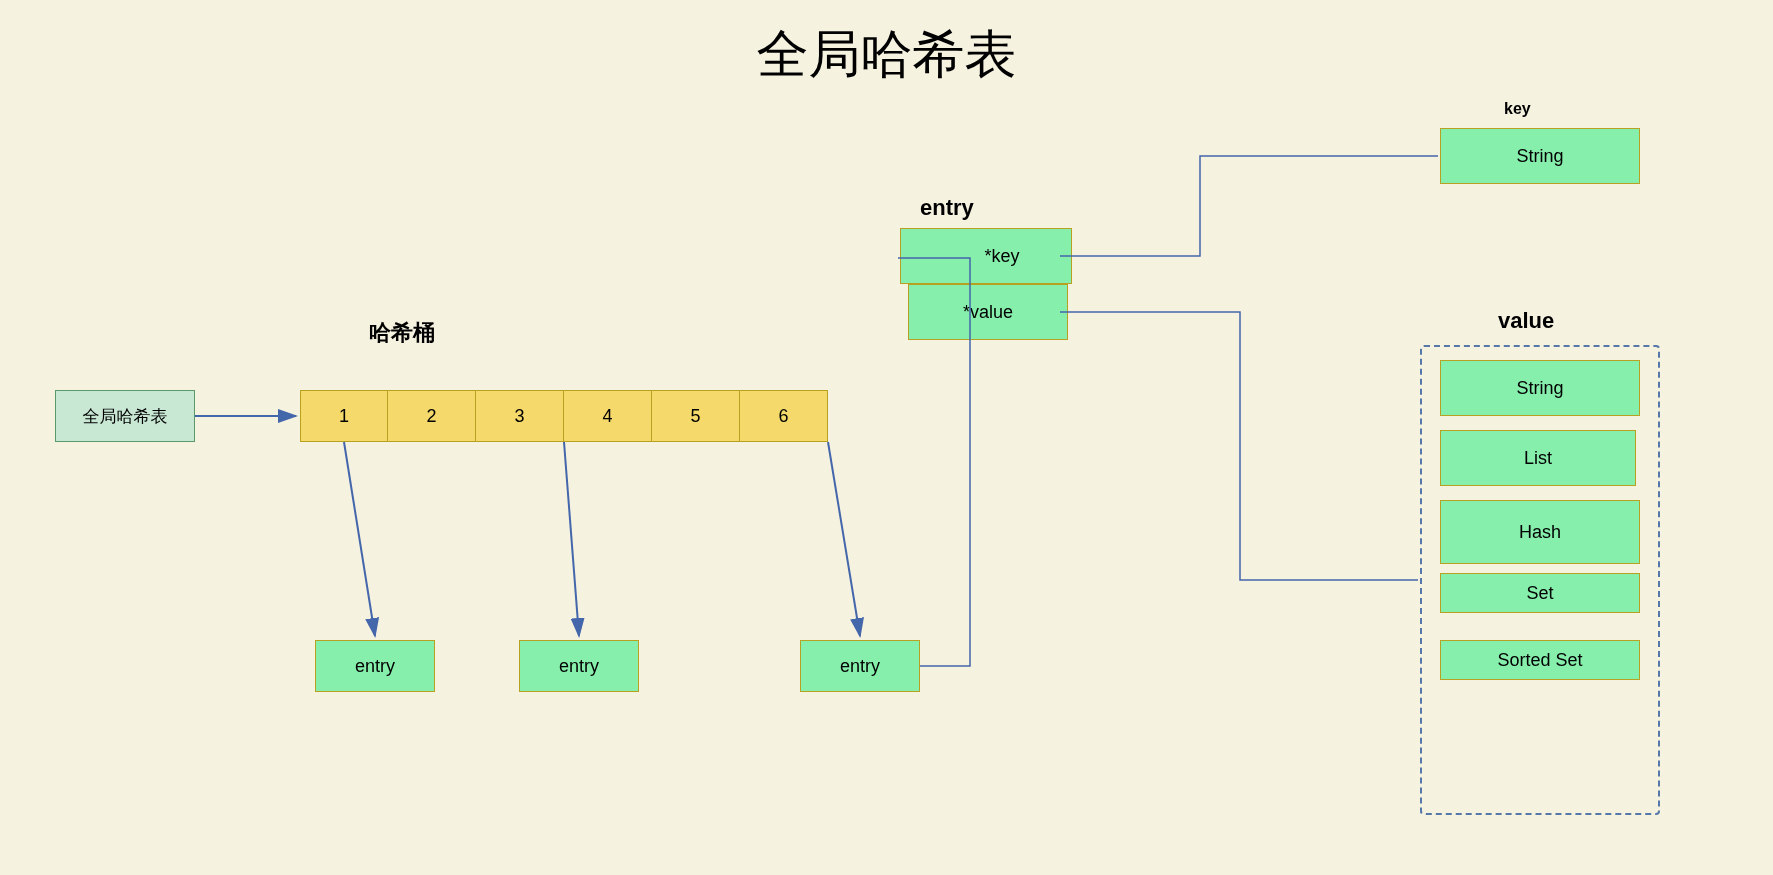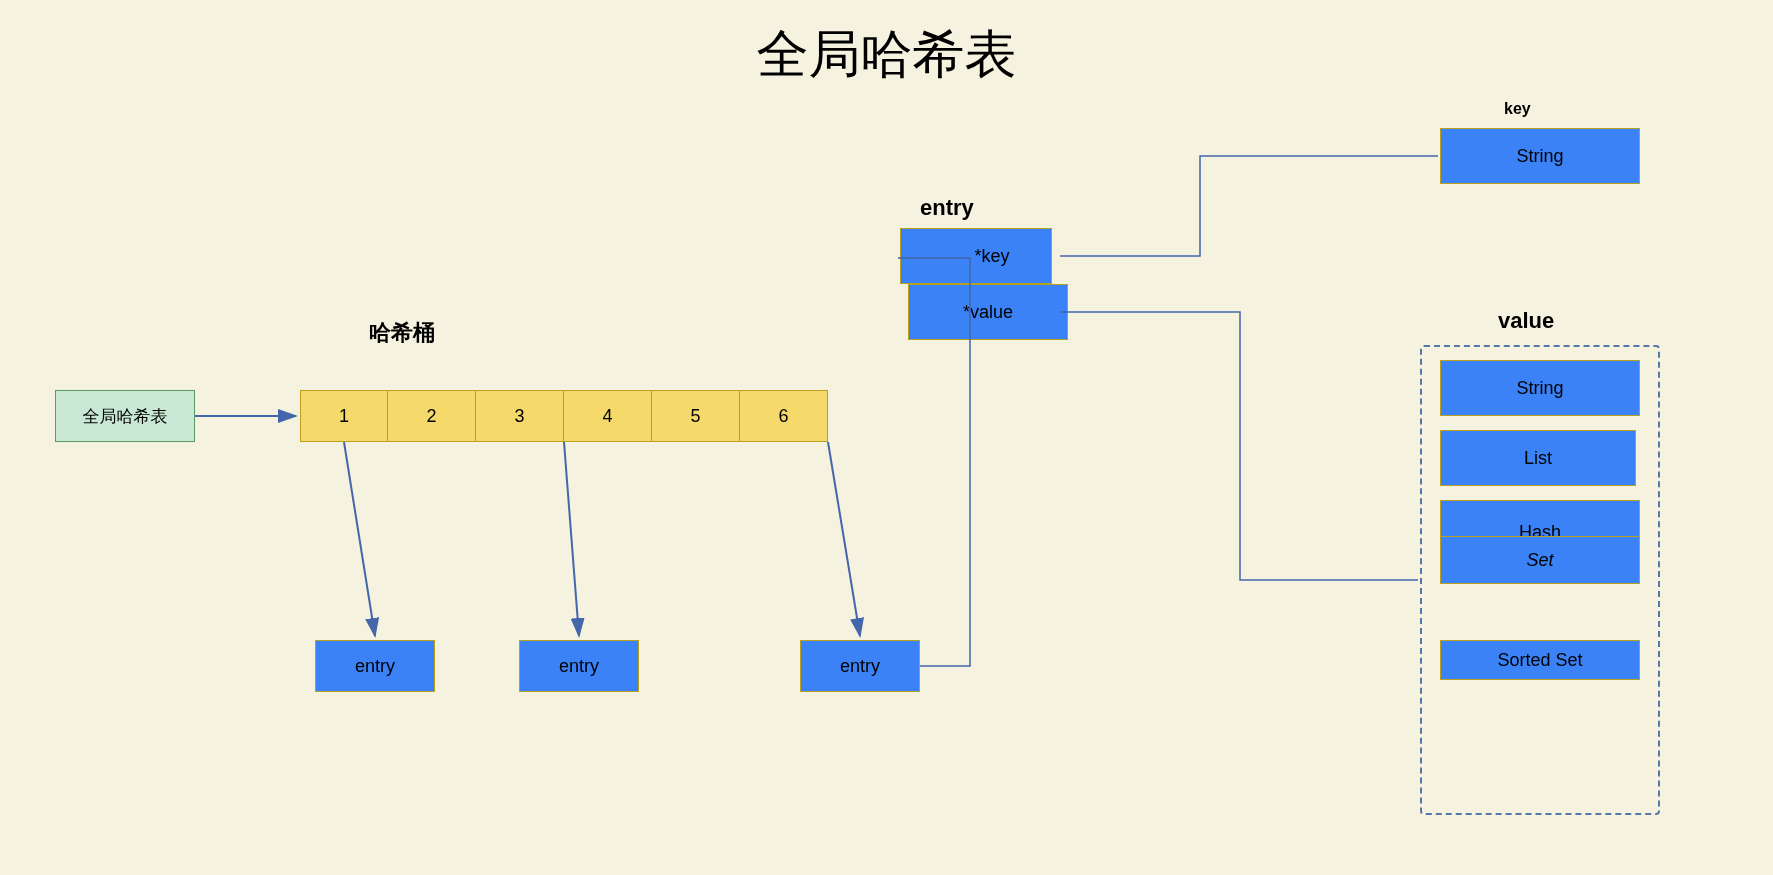--- a/index.html
+++ b/index.html
@@ -14,21 +14,21 @@
     }
 
     #diagram {
       position: relative;
       width: 1773px;
       height: 875px;
     }
 
     .box {
       position: absolute;
-      background-color: #3b82f6;
+      background-color: #86efac;
       border: 1.5px solid #b8a020;
       display: flex;
       align-items: center;
       justify-content: center;
       font-size: 18px;
       font-weight: normal;
     }
 
     .box-green {
       background-color: #c8e8d4;
@@ -107,35 +107,35 @@
   </div>
 
   <div class="box" style="left:315px; top:640px; width:120px; height:52px;">entry</div>
 
   <div class="box" style="left:519px; top:640px; width:120px; height:52px;">entry</div>
 
   <div class="box" style="left:800px; top:640px; width:120px; height:52px;">entry</div>
 
   <div class="label-bold" style="left:920px; top:195px; font-size:22px;">entry</div>
 
-  <div class="box" style="left:900px; top:228px; width:152px; height:56px;padding-left:32px;">*key</div>
+  <div class="box" style="left:900px; top:228px; width:172px; height:56px;padding-left:32px;">*key</div>
   <div class="box" style="left:908px; top:284px; width:160px; height:56px;">*value</div>
 
   <div class="label-bold" style="left:1490px; top:100px; font-size:16px;margin-left:14px;">key</div>
   <div class="box" style="left:1440px; top:128px; width:200px; height:56px;">String</div>
 
   <div class="label-bold" style="left:1490px; top:308px; font-size:22px;margin-left:8px;">value</div>
 
   <div class="box-dashed-container" style="left:1420px; top:345px; width:240px; height:470px; border-radius:4px;">
   </div>
 
   <div class="box" style="left:1440px; top:360px; width:200px; height:56px;">String</div>
   <div class="box" style="left:1440px; top:430px; width:196px; height:56px;">List</div>
   <div class="box" style="left:1440px; top:500px; width:200px; height:64px;">Hash</div>
-  <div class="box" style="left:1440px; top:536px; width:200px; height:48px;font-style:italic;">Set</div>
+  <div class="box" style="left:1440px; top:573px; width:200px; height:40px;">Set</div>
   <div class="box" style="left:1440px; top:640px; width:200px; height:40px;">Sorted Set</div>
 
   <svg class="connectors">
 
     <defs>
       <marker id="arrowhead-blue" markerWidth="10" markerHeight="7" refX="9" refY="3.5" orient="auto">
         <polygon points="0 0, 10 3.5, 0 7" fill="#4466aa"></polygon>
       </marker>
       <marker id="arrowhead-down" markerWidth="10" markerHeight="7" refX="9" refY="3.5" orient="auto">
         <polygon points="0 0, 10 3.5, 0 7" fill="#4466aa"></polygon>

